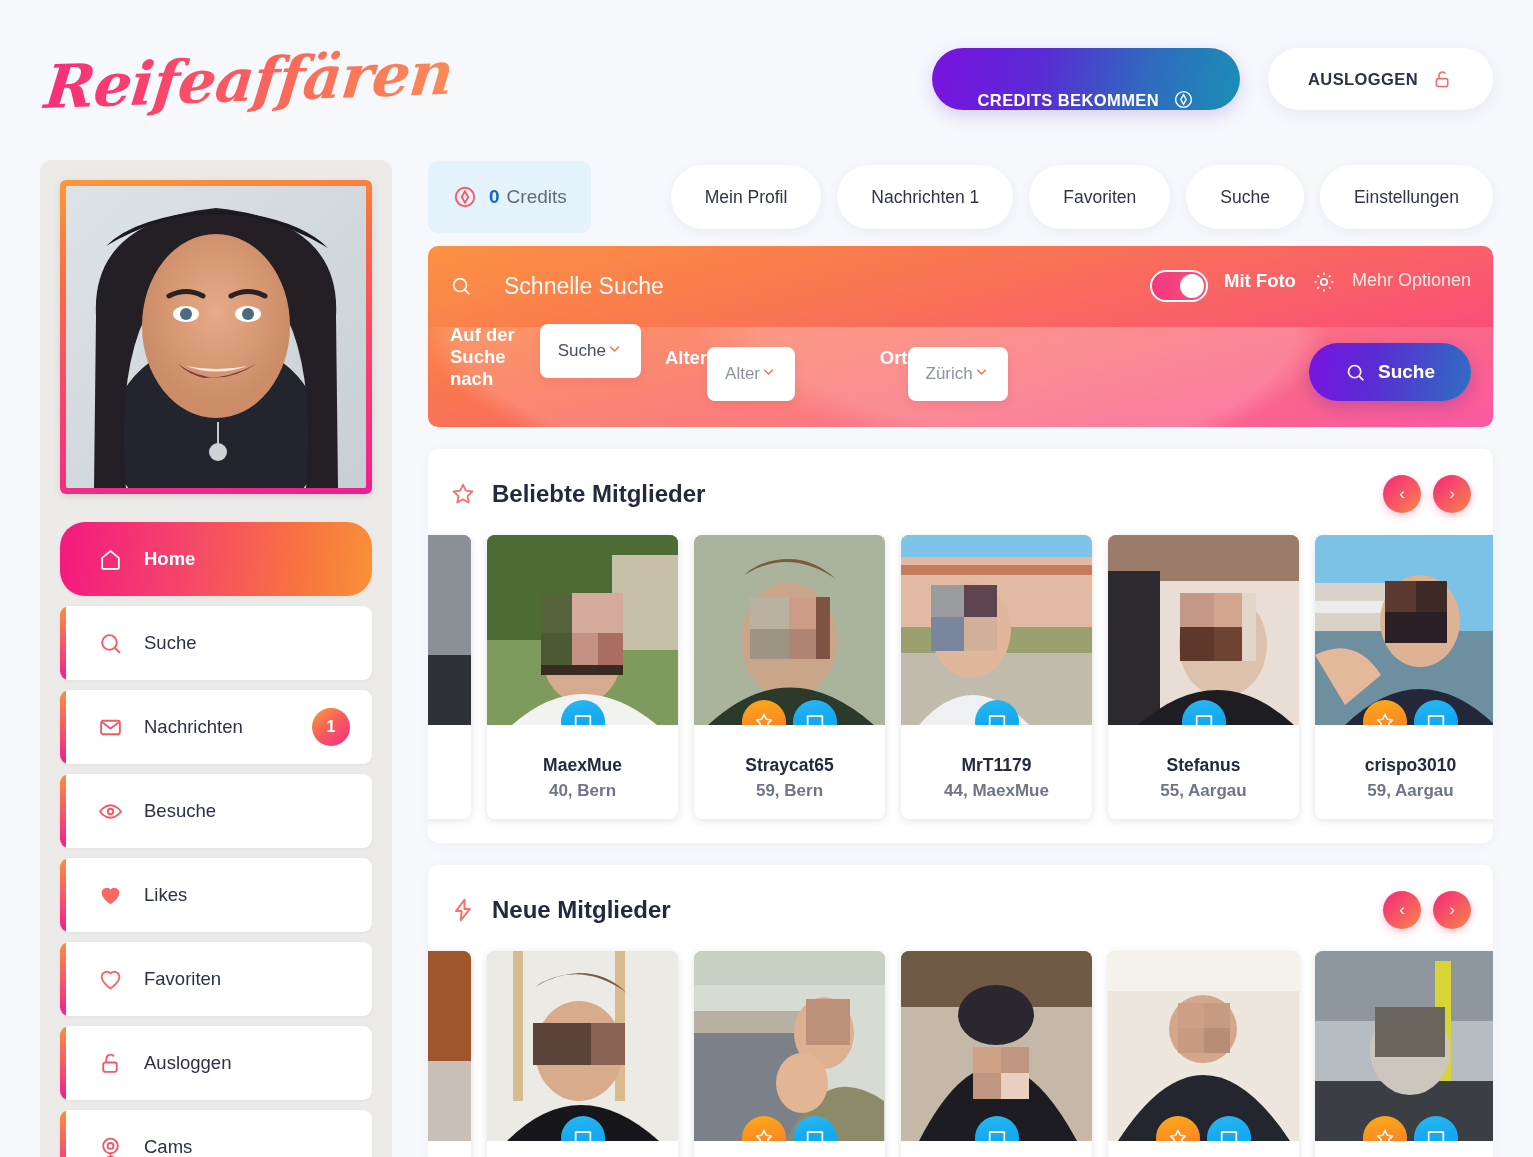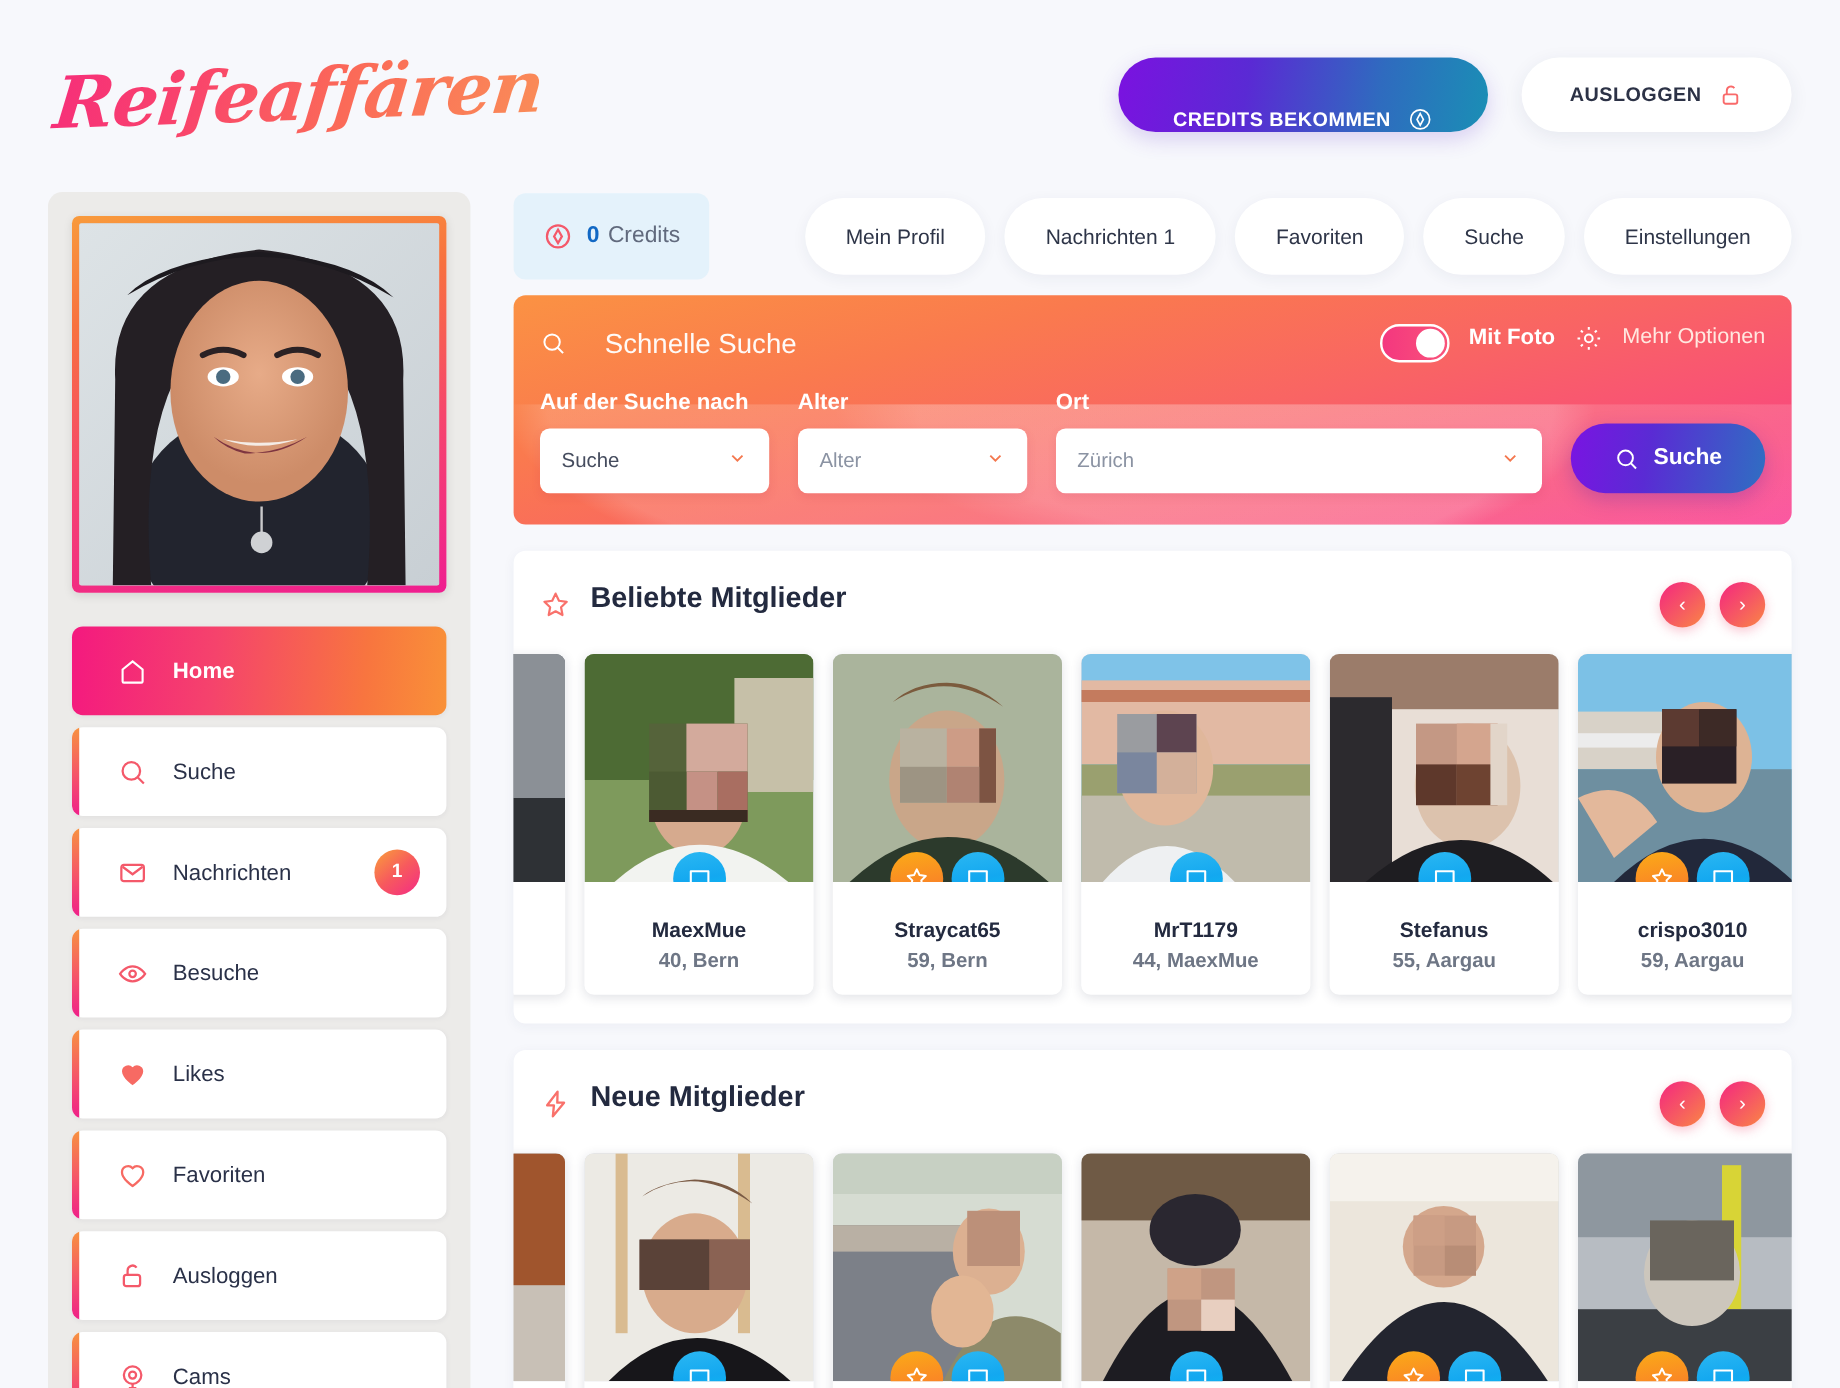--- a/index.html
+++ b/index.html
@@ -112,20 +112,21 @@
   }
   .nav-item .nav-ic { width: 30px; display: flex; align-items: center; }
   .nav-item .nav-label {
     margin-left: 16px;
     font-size: 18.5px;
     color: #2a3148;
     font-weight: 500;
   }
   .nav-item.active {
     background: linear-gradient(95deg, #f4197f 0%, #f5436c 38%, #f8753f 78%, #f99138 100%);
+    border-radius: 25px;
   }
   .nav-item.active::before { display: none; }
   .nav-item.active .nav-label { color: #fff; font-weight: bold; }
   .nav-badge {
     position: absolute; right: 22px;
     width: 38px; height: 38px;
     border-radius: 50%;
     background: linear-gradient(140deg, #f9a03a 0%, #f75a5d 50%, #f42b86 100%);
     color: #fff;
     font-size: 16px; font-weight: bold;
@@ -195,21 +196,21 @@
   }
   .toggle .knob {
     position: absolute; right: 2px; top: 2px;
     width: 24px; height: 24px;
     background: #fff; border-radius: 50%;
   }
   .mit-foto { color: #fff; font-size: 18.5px; font-weight: bold; }
   .mehr-opt { color: #ffe8e0; font-size: 18px; }
 
   .sp-row2 { display: flex; gap: 24px; align-items: flex-end; margin-top: 22px; position: relative; z-index: 2;}
-  .field { display: flex; flex-direction: column; }
+  .field { display: flex; }
   .field-label { color: #fff; font-size: 18.5px; font-weight: bold; margin-bottom: 11px; }
   .select {
     background: #fff;
     border-radius: 8px;
     height: 54px;
     display: flex; align-items: center;
     padding: 0 18px;
     font-size: 17px;
     position: relative;
     cursor: pointer;
@@ -235,21 +236,21 @@
 
   
   .section {
     background: #fff;
     border-radius: 10px;
     margin-top: 22px;
     padding: 26px 22px 24px 22px;
     box-shadow: 0 2px 10px rgba(40,50,90,0.05);
     overflow: hidden;
   }
-  .sec-head { display: flex; gap: 16px; }
+  .sec-head { display: flex; align-items: center; gap: 16px; }
   .sec-title { font-size: 24px; font-weight: bold; color: #232a3f; }
   .arrows { margin-left: auto; display: flex; gap: 12px; }
   .arrow-btn {
     width: 38px; height: 38px; border-radius: 50%;
     background: linear-gradient(135deg, #f4267f 0%, #f65a62 55%, #fa8744 100%);
     border: none; cursor: pointer;
     display: flex; align-items: center; justify-content: center;
     color: #fff; font-size: 17px;
     box-shadow: 0 3px 9px rgba(240,70,110,0.3);
   }

